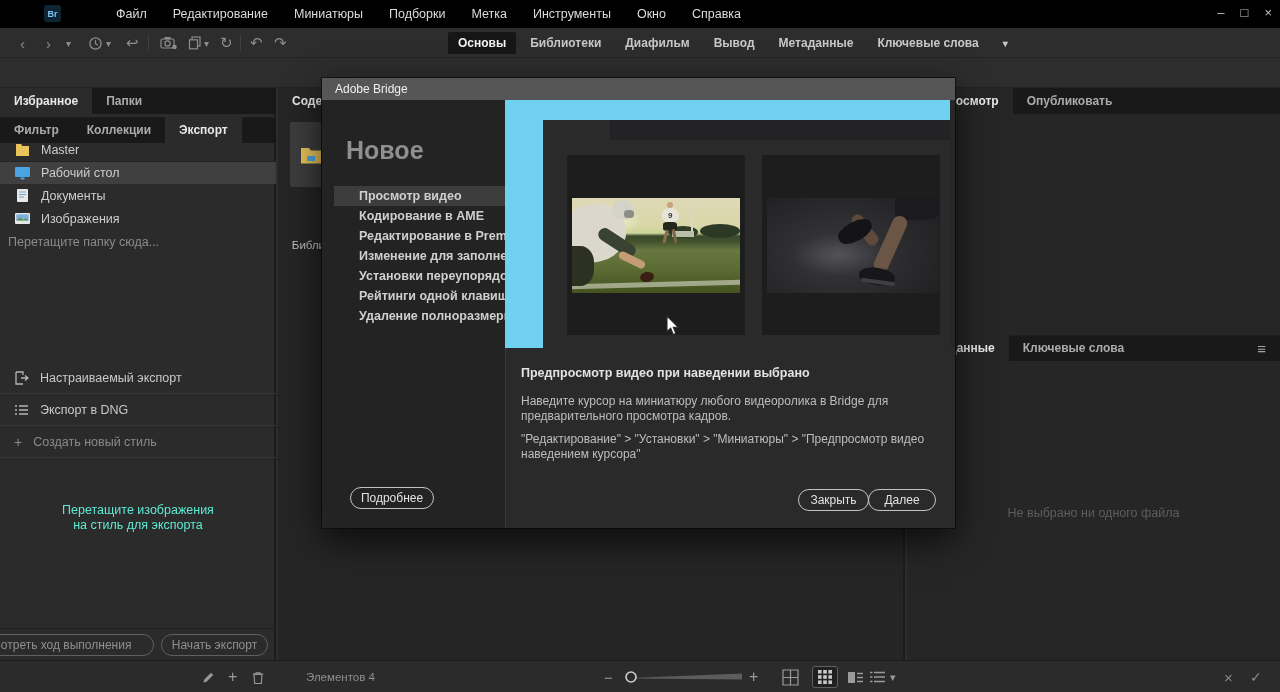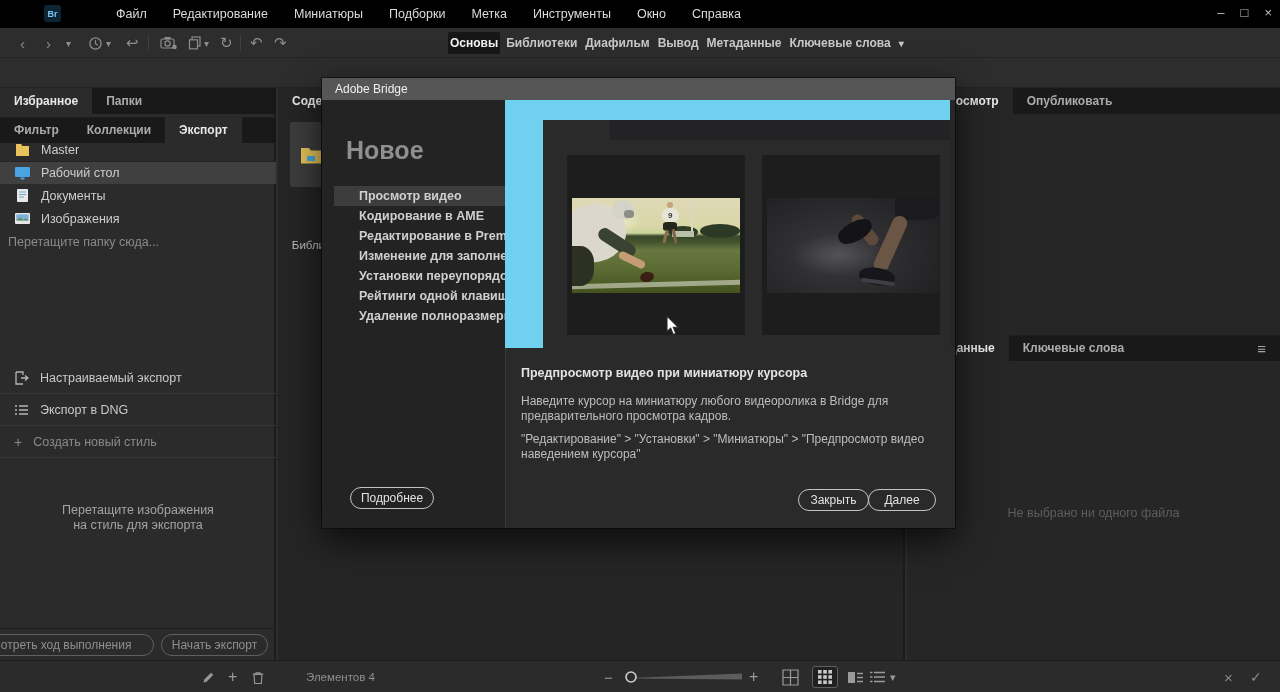--- a/index.html
+++ b/index.html
@@ -14,21 +14,21 @@
     color:#7cc5f2;font-size:9px;font-weight:bold;border-radius:3px;display:flex;align-items:center;justify-content:center;}
   .menu{position:absolute;left:116px;top:0;height:28px;display:flex;align-items:center;gap:26px;color:#dcdcdc;font-size:12.5px;}
   .menu span{cursor:default;}
   .winctl{position:absolute;top:0;right:8px;height:24px;display:flex;align-items:center;gap:16px;color:#c2c2c2;font-size:13px;}
 
   
   .toolbar{left:0;top:28px;width:1280px;height:30px;background:#2d2d2d;border-bottom:1px solid #242424;}
   .tico{position:absolute;top:0;height:30px;display:flex;align-items:center;color:#8d8d8d;font-size:15px;}
   .tsep{position:absolute;top:7px;width:1px;height:16px;background:#404040;}
   .ws-tabs{position:absolute;left:448px;top:0;height:30px;display:flex;align-items:center;gap:4px;}
-  .ws-tab{padding:4px 2px;color:#c8c8c8;font-weight:bold;font-size:12px;border-radius:2px;}
+  .ws-tab{padding:4px 10px;color:#c8c8c8;font-weight:bold;font-size:12px;border-radius:2px;}
   .ws-tab.active{background:#161616;color:#f2f2f2;}
   .searchbox{position:absolute;left:1140px;top:35px;width:92px;height:17px;background:#1f1f1f;
     border:1px solid #101010;border-radius:9px;display:flex;align-items:center;padding:0 5px;color:#8a8a8a;}
 
   
   .pathbar{left:0;top:58px;width:1280px;height:30px;background:#2d2d2d;border-bottom:1px solid #222;}
   .crumb{position:absolute;left:12px;top:64px;display:flex;align-items:center;gap:7px;color:#e2e2e2;font-size:12.5px;font-weight:bold;}
   .crumb .sep{color:#9a9a9a;font-weight:normal;}
   .sortbox{position:absolute;left:962px;top:62px;width:188px;height:21px;background:#242424;border:1px solid #161616;
     border-radius:2px;display:flex;align-items:center;justify-content:space-between;padding:0 8px;color:#cccccc;}
@@ -46,21 +46,21 @@
   .fav-list{position:absolute;left:0;top:27px;width:276px;}
   .sideitem{height:23px;display:flex;align-items:center;gap:10px;padding-left:14px;color:#cdcdcd;font-size:12.5px;}
   .sideitem.selected{background:#404040;}
   .sideitem .ic{width:17px;height:15px;flex:0 0 17px;}
   .groupline{position:absolute;left:0;top:73px;width:276px;height:0;border-top:1px solid #222;}
   .drop-hint{color:#8a8a8a;padding-left:8px;}
   .lower-tabs{position:absolute;left:0;top:247px;width:276px;margin-top:29px;}
   .exp-item{height:32px;display:flex;align-items:center;gap:11px;padding-left:14px;color:#c9c9c9;font-size:12.5px;border-bottom:1px solid #383838;}
   .exp-item.dim{color:#8a8a8a;}
   .exp-list{position:absolute;left:0;top:274px;width:276px;border-top:0;}
-  .exp-hint{position:absolute;left:0;top:415px;width:276px;text-align:center;color:#a3a3a3;line-height:15px;font-size:12.5px;}
+  .exp-hint{position:absolute;left:0;top:415px;width:276px;text-align:center;color:#5eead4;line-height:15px;font-size:12.5px;}
   .side-btnrow{position:absolute;left:0;top:540px;width:276px;height:32px;border-top:1px solid #1f1f1f;}
   .pill{border:1px solid #5f5f5f;border-radius:12px;color:#8f8f8f;background:transparent;
     height:22px;display:flex;align-items:center;justify-content:center;font-size:12px;white-space:nowrap;overflow:hidden;}
 
   
   .content{left:278px;top:88px;width:627px;height:572px;background:#252525;border-right:2px solid #1c1c1c;}
   .content .tabrow{position:absolute;left:0;top:0;width:627px;}
   .content .ptab.active{background:#252525;}
   .thumbcard{position:absolute;left:12px;top:34px;width:41px;height:65px;background:#3d3d3d;border-radius:2px;
     display:flex;align-items:center;justify-content:center;}
@@ -460,21 +460,21 @@
           <div class="abs" style="left:116px;top:16px;width:15px;height:60px;background:#6b5646;border-radius:8px;transform:rotate(24deg);"></div>
           <div class="abs" style="left:92px;top:14px;width:12px;height:36px;background:#5d4a3c;border-radius:6px;transform:rotate(-38deg);"></div>
           <div class="abs" style="left:70px;top:24px;width:36px;height:19px;background:#141418;border-radius:45%;transform:rotate(-28deg);"></div>
           <div class="abs" style="left:92px;top:70px;width:36px;height:17px;background:#17171b;border-radius:45%;transform:rotate(8deg);"></div>
           <div class="abs" style="left:94px;top:82px;width:34px;height:4px;background:#3e3e45;border-radius:3px;transform:rotate(8deg);"></div>
         </div>
       </div>
     </div>
 
     <div class="dlg-text">
-      <div class="feat-title">Предпросмотр видео при миниатюру курсора</div>
+      <div class="feat-title">Предпросмотр видео при наведении выбрано</div>
       <div class="feat-body">Наведите курсор на миниатюру любого видеоролика в Bridge для предварительного просмотра кадров.</div>
       <div class="feat-path">"Редактирование" &gt; "Установки" &gt; "Миниатюры" &gt; "Предпросмотр видео наведением курсора"</div>
       <div class="dlg-pill" style="left:292px;top:141px;width:71px">Закрыть</div>
       <div class="dlg-pill" style="left:362px;top:141px;width:68px">Далее</div>
     </div>
     <div class="dlg-pill" style="left:28px;top:409px;width:84px">Подробнее</div>
   </div>
 
   <div class="abs cursor" style="left:666px;top:315px">
     <svg width="15" height="22" viewBox="0 0 15 22">

